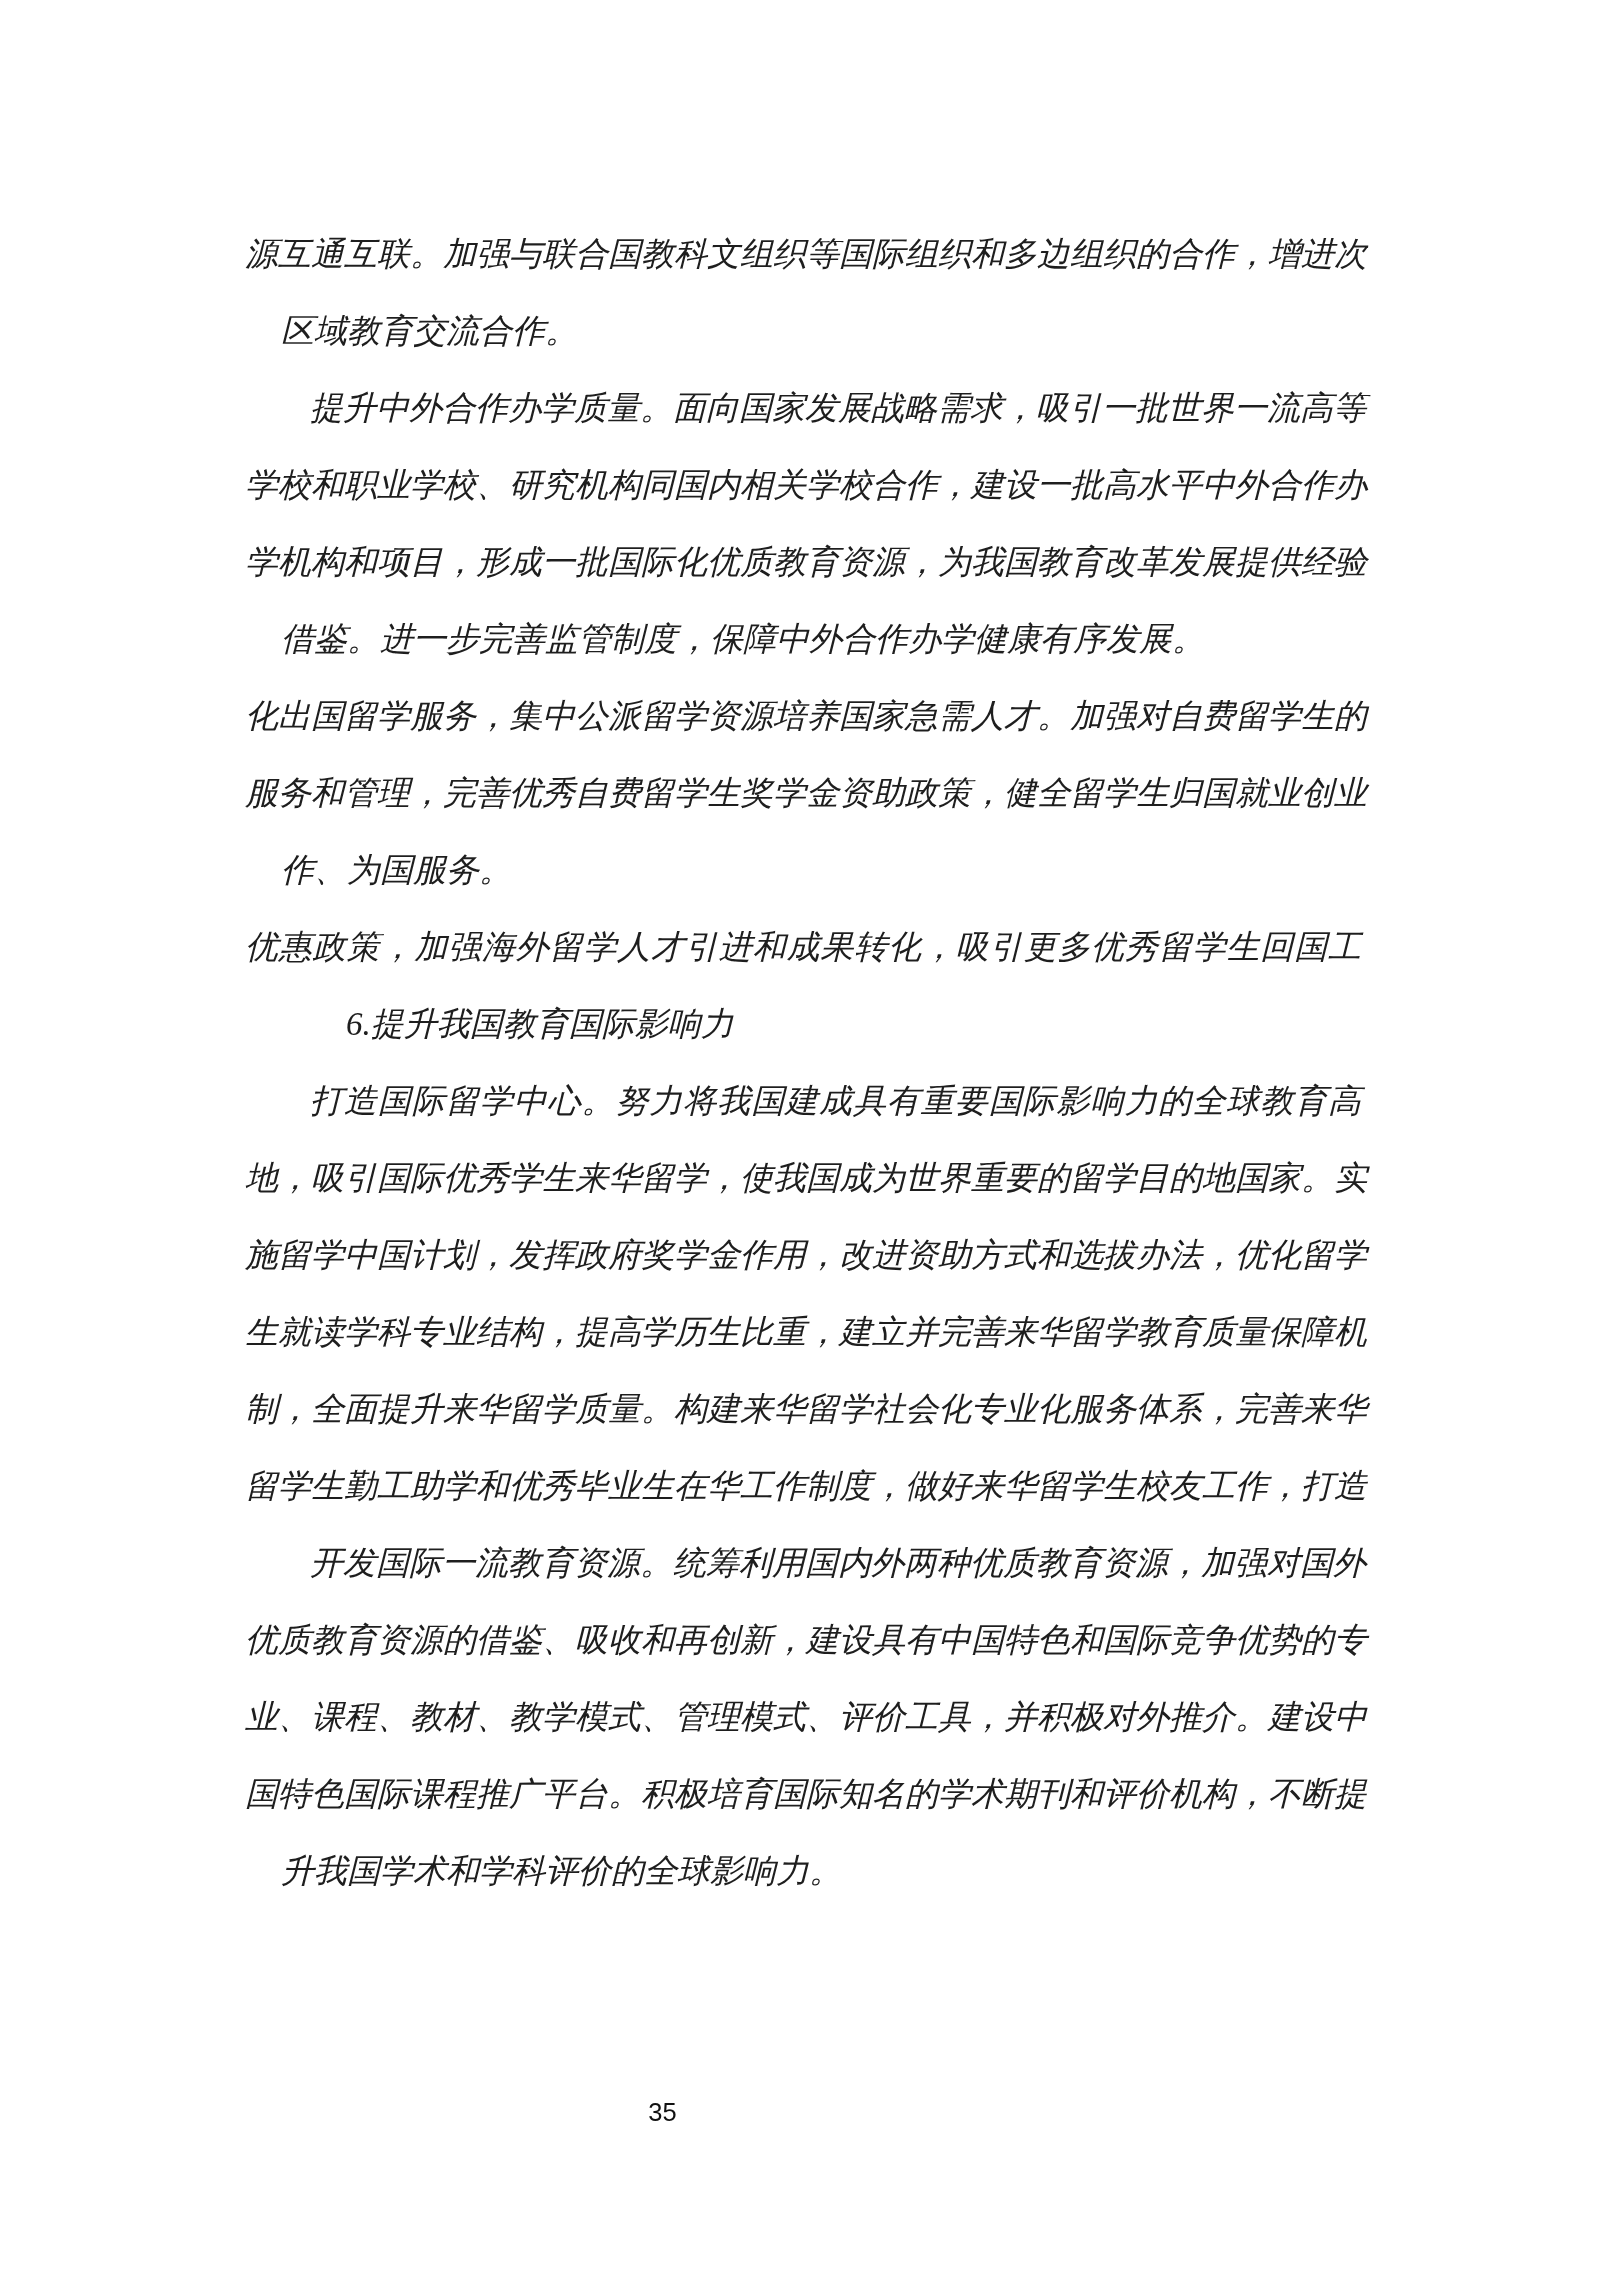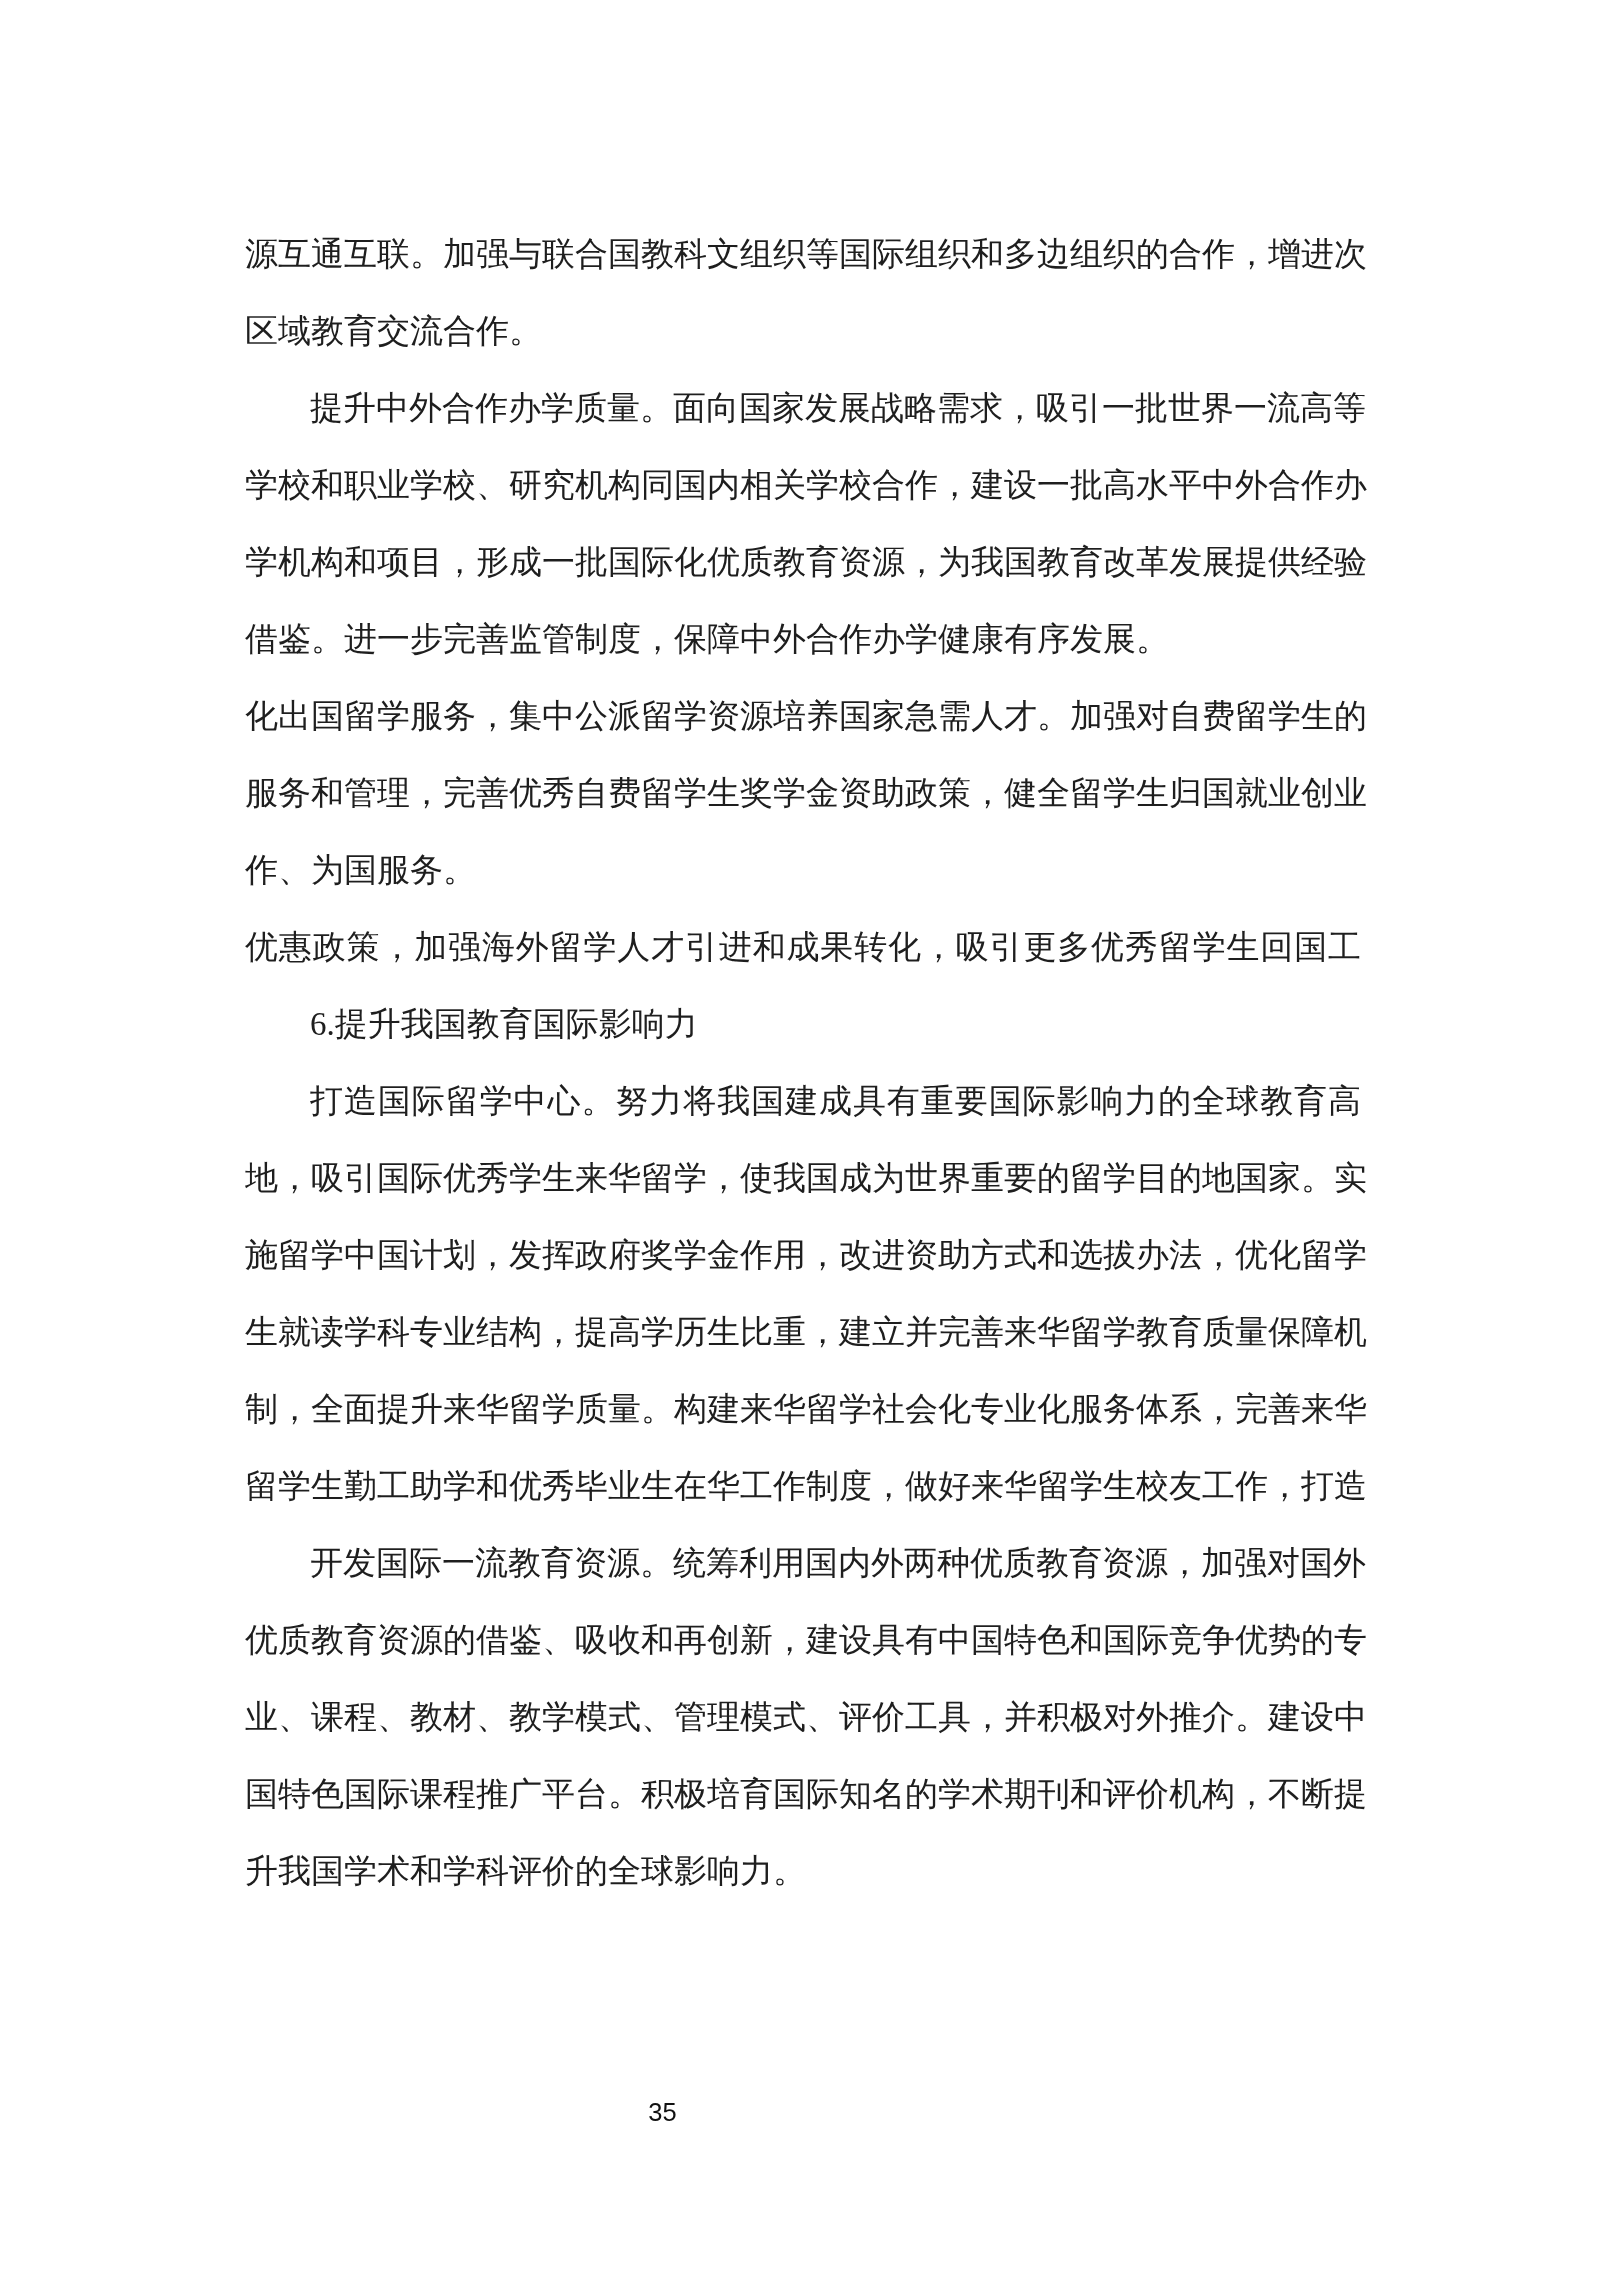--- a/index.html
+++ b/index.html
@@ -30,24 +30,26 @@
   }
   .line {
     height: 77px;
     line-height: 77px;
     font-size: 33px;
     white-space: nowrap;
     text-align: justify;
     text-align-last: justify;
     text-justify: inter-character;
     letter-spacing: 0;
+    font-style: italic;
   }
   .line.last {
     text-align: left;
     text-align-last: left;
+    margin-left: 36px;
   }
   .line.indent {
     text-indent: 65px;
   }
   .page-number {
     position: absolute;
     left: 0;
     top: 2097px;
     width: 1325px;
     text-align: center;

